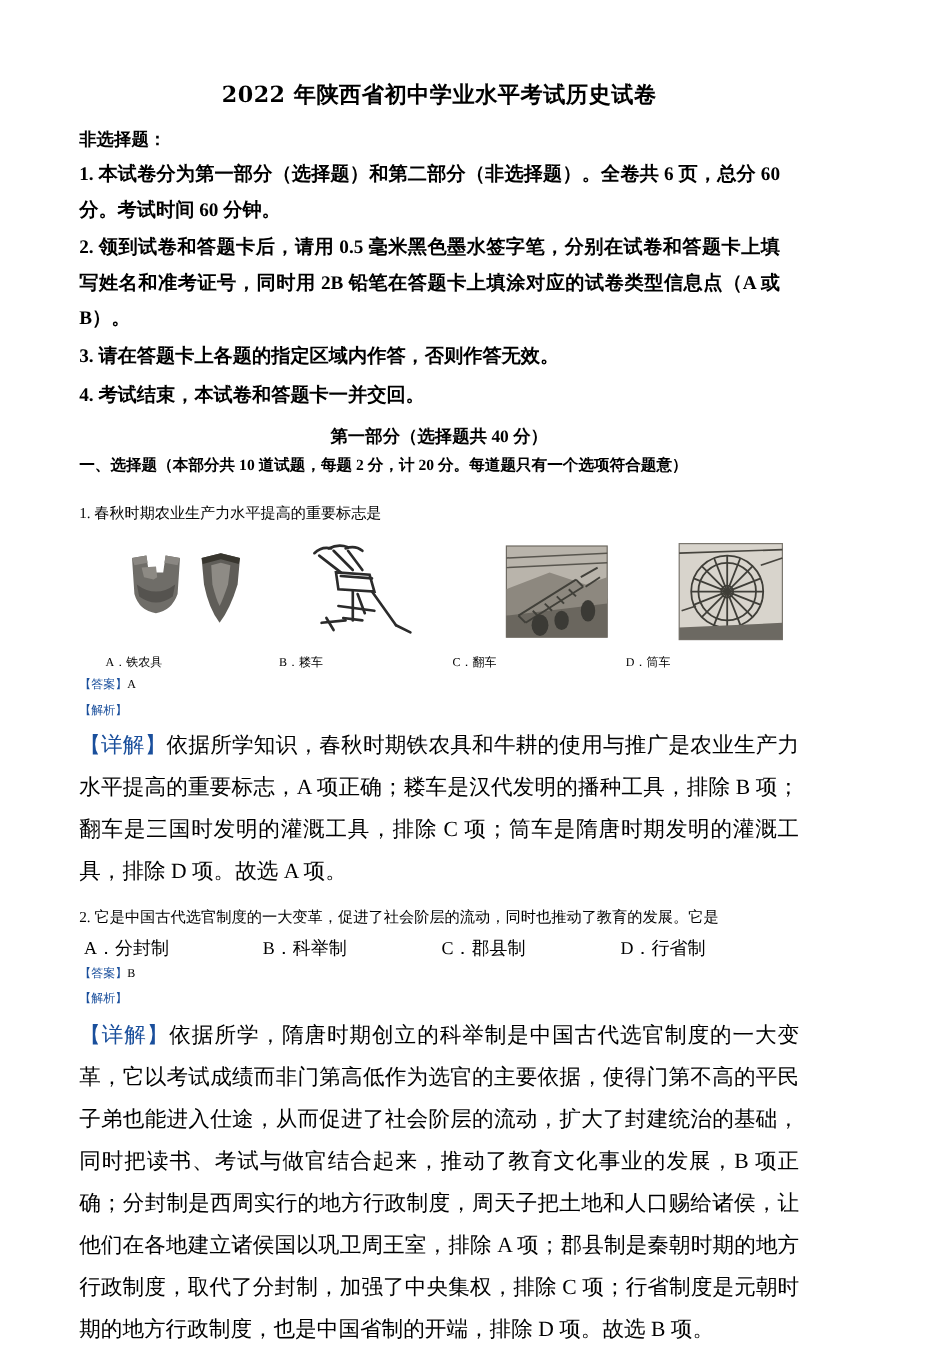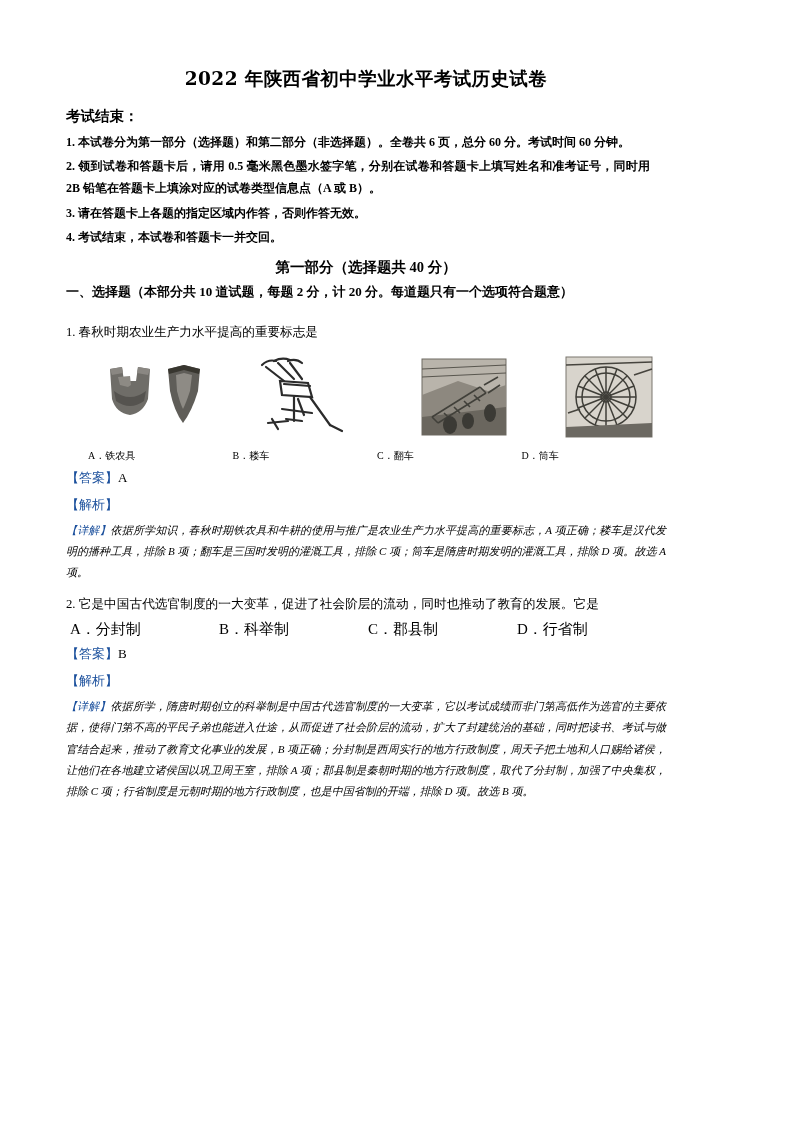--- a/index.html
+++ b/index.html
@@ -28,21 +28,21 @@
     letter-spacing: 0.4px;
     margin: 14px 0 16px 0;
     font-family: "DejaVu Serif", "Liberation Serif", serif;
   }
   .notice-heading {
     font-size: 14.5px;
     font-weight: bold;
     margin: 6px 0 5px 0;
   }
   .notice-item {
-    font-size: 12px;
+    font-size: 16px;
     font-weight: bold;
     line-height: 1.85;
     margin: 0 16px 2px 0;
     text-align: justify;
   }
   .part-title {
     text-align: center;
     font-size: 14.5px;
     font-weight: bold;
     margin: 10px 0 6px 0;
@@ -81,46 +81,45 @@
   }
   .opt { width: 150px; }
   .opts-inline {
     display: flex;
     font-size: 15px;
     margin: 4px 0 2px 0;
   }
   .opts-inline .opt { width: 167px; }
   .opts-inline .opt:first-child { padding-left: 4px; }
   .ans-line, .ana-line {
-    font-size: 13px;
+    font-size: 10px;
     color: #1a4f9c;
     line-height: 1.95;
     margin: 2px 0;
   }
   .ans-line .brk, .ana-line .brk { color: #1a4f9c; }
   .ans-val { color: #000000; }
   .detail {
-    font-size: 11px;
+    font-size: 18px;
     line-height: 1.95;
     text-align: justify;
     margin: 2px 0 4px 0;
-    font-style: italic;
   }
   .detail .lbl { color: #1a4f9c; }
   .q-block { margin-top: 8px; }
   .q2-stem { font-size: 12.7px; line-height: 1.9; margin: 6px 0 2px 0; }
 </style>
 </head>
 <body>
 
 <div class="page">
 
   <div class="doc-title">2022 年陕西省初中学业水平考试历史试卷</div>
 
-  <div class="notice-heading">考试结束：</div>
+  <div class="notice-heading">非选择题：</div>
   <div class="notice-item">1. 本试卷分为第一部分（选择题）和第二部分（非选择题）。全卷共 6 页，总分 60 分。考试时间 60 分钟。</div>
   <div class="notice-item">2. 领到试卷和答题卡后，请用 0.5 毫米黑色墨水签字笔，分别在试卷和答题卡上填写姓名和准考证号，同时用 2B 铅笔在答题卡上填涂对应的试卷类型信息点（A 或 B）。</div>
   <div class="notice-item">3. 请在答题卡上各题的指定区域内作答，否则作答无效。</div>
   <div class="notice-item">4. 考试结束，本试卷和答题卡一并交回。</div>
 
   <div class="part-title">第一部分（选择题共 40 分）</div>
   <div class="section-head">一、选择题（本部分共 10 道试题，每题 2 分，计 20 分。每道题只有一个选项符合题意）</div>
 
   <div>
     <div class="q-stem">1. 春秋时期农业生产力水平提高的重要标志是</div>

